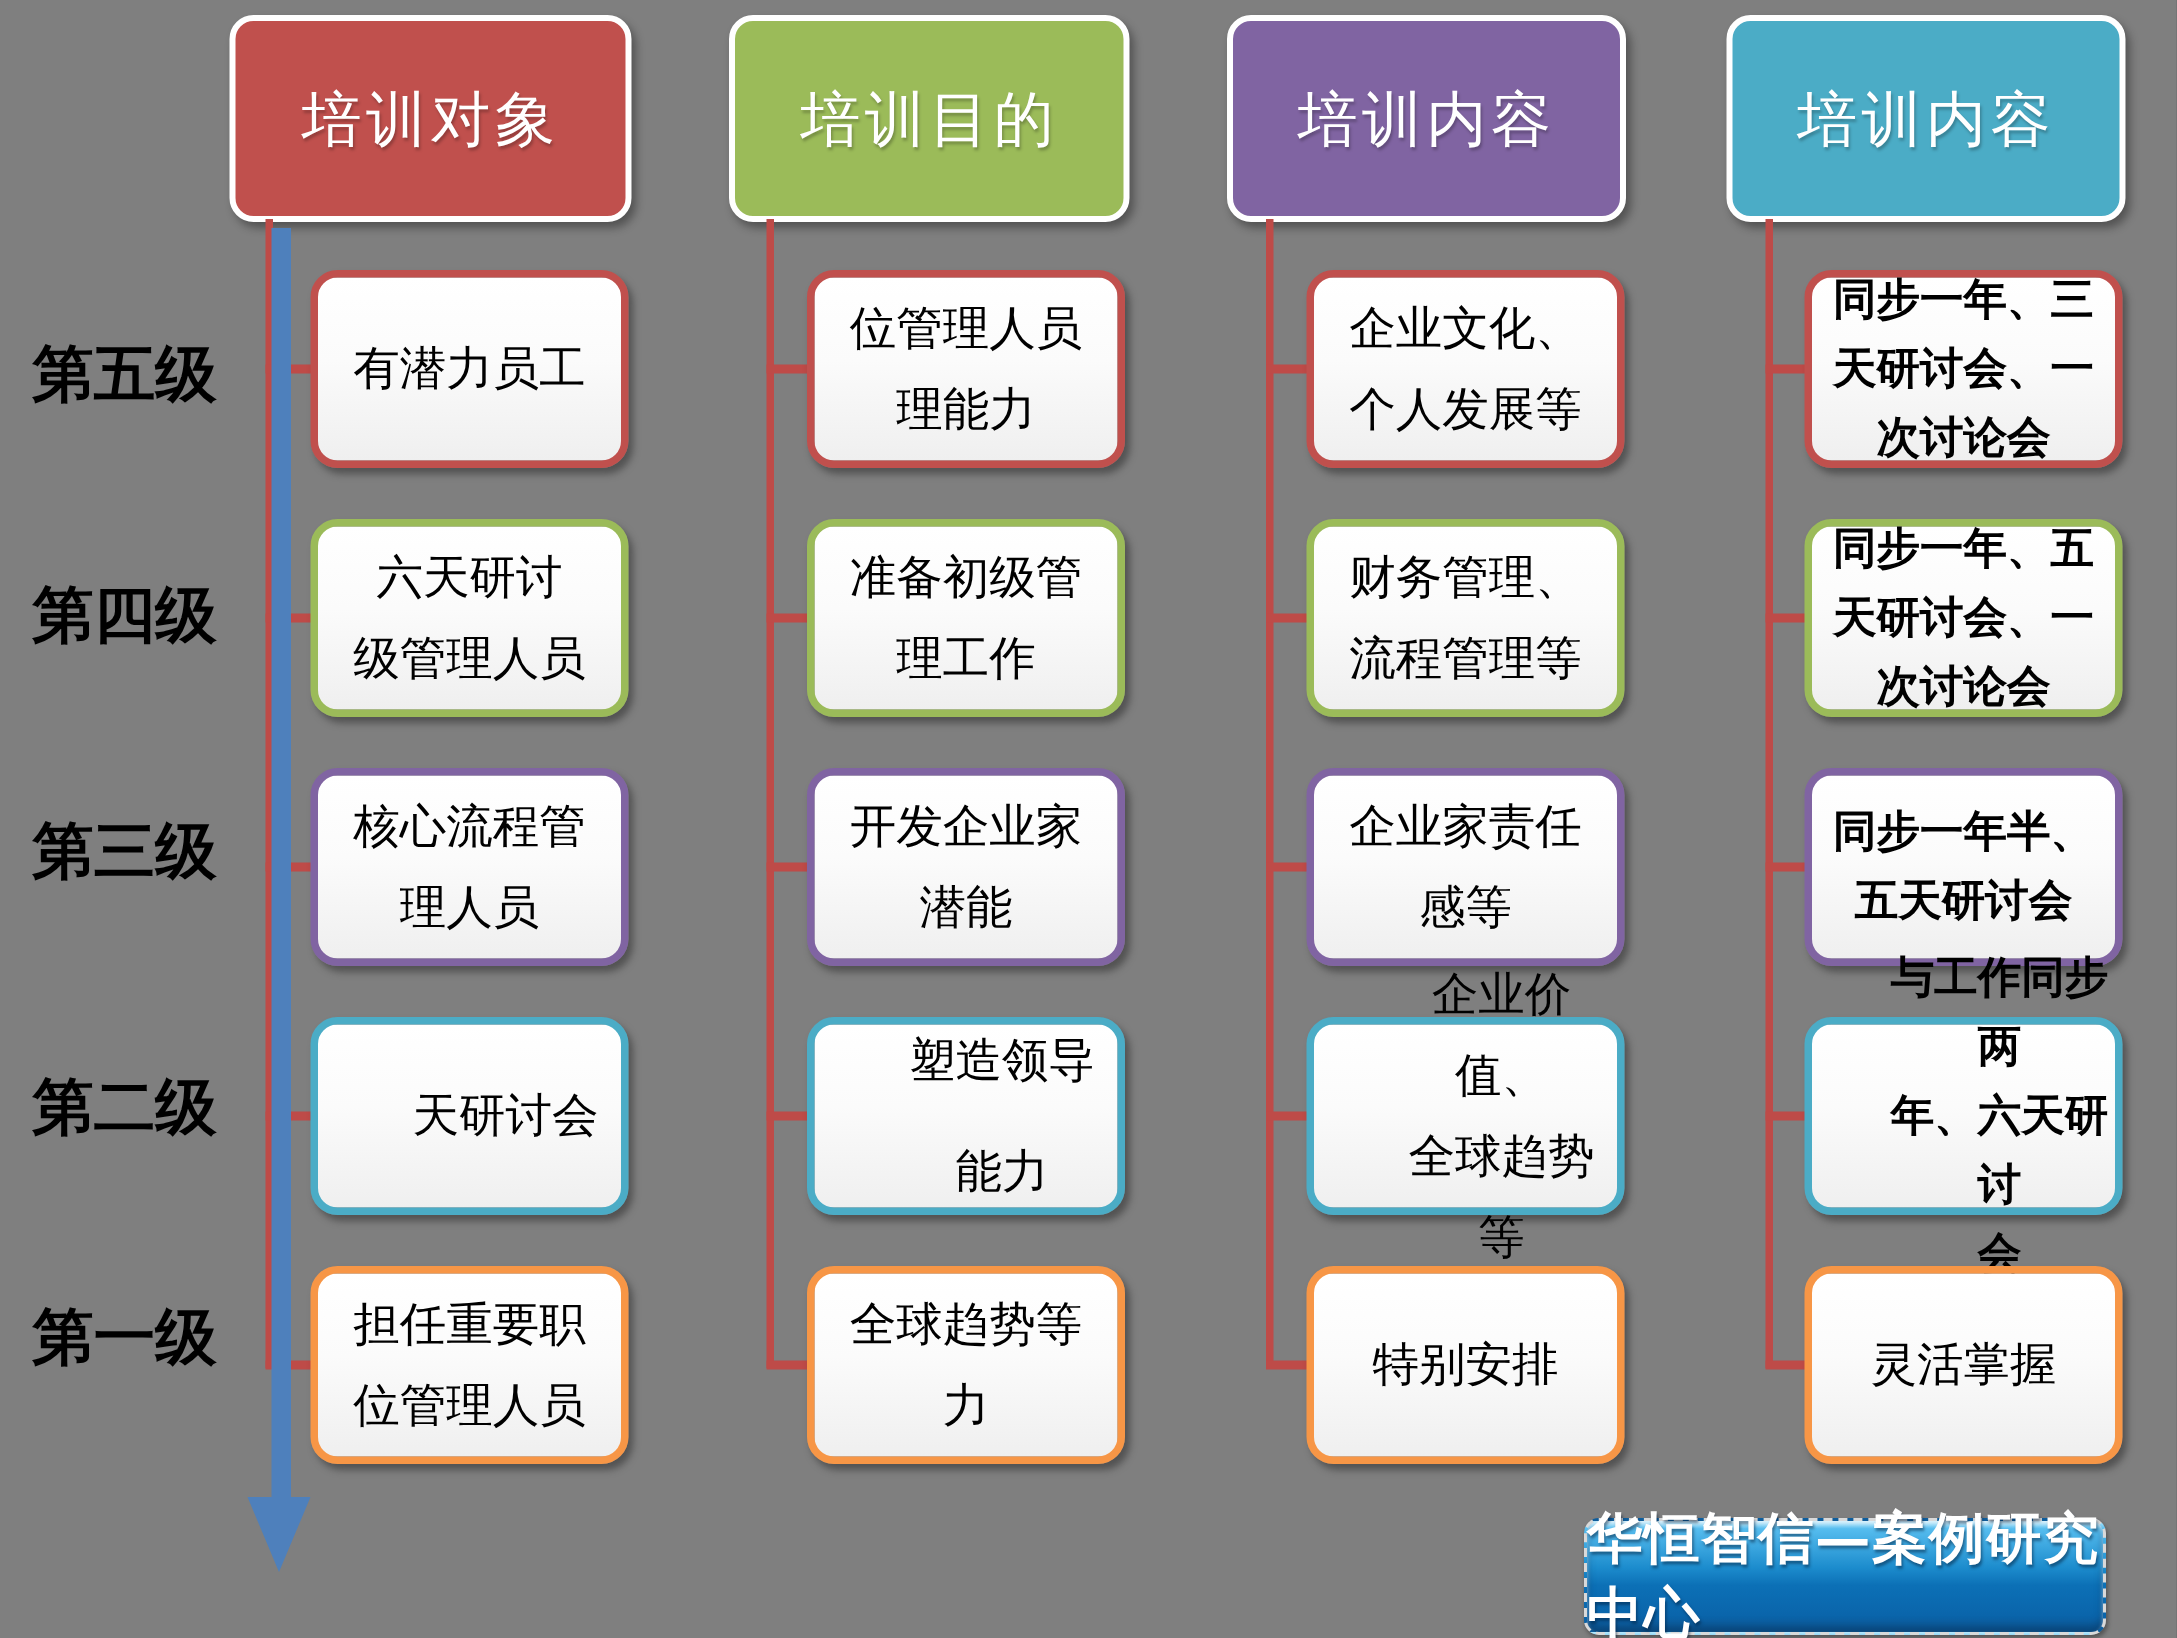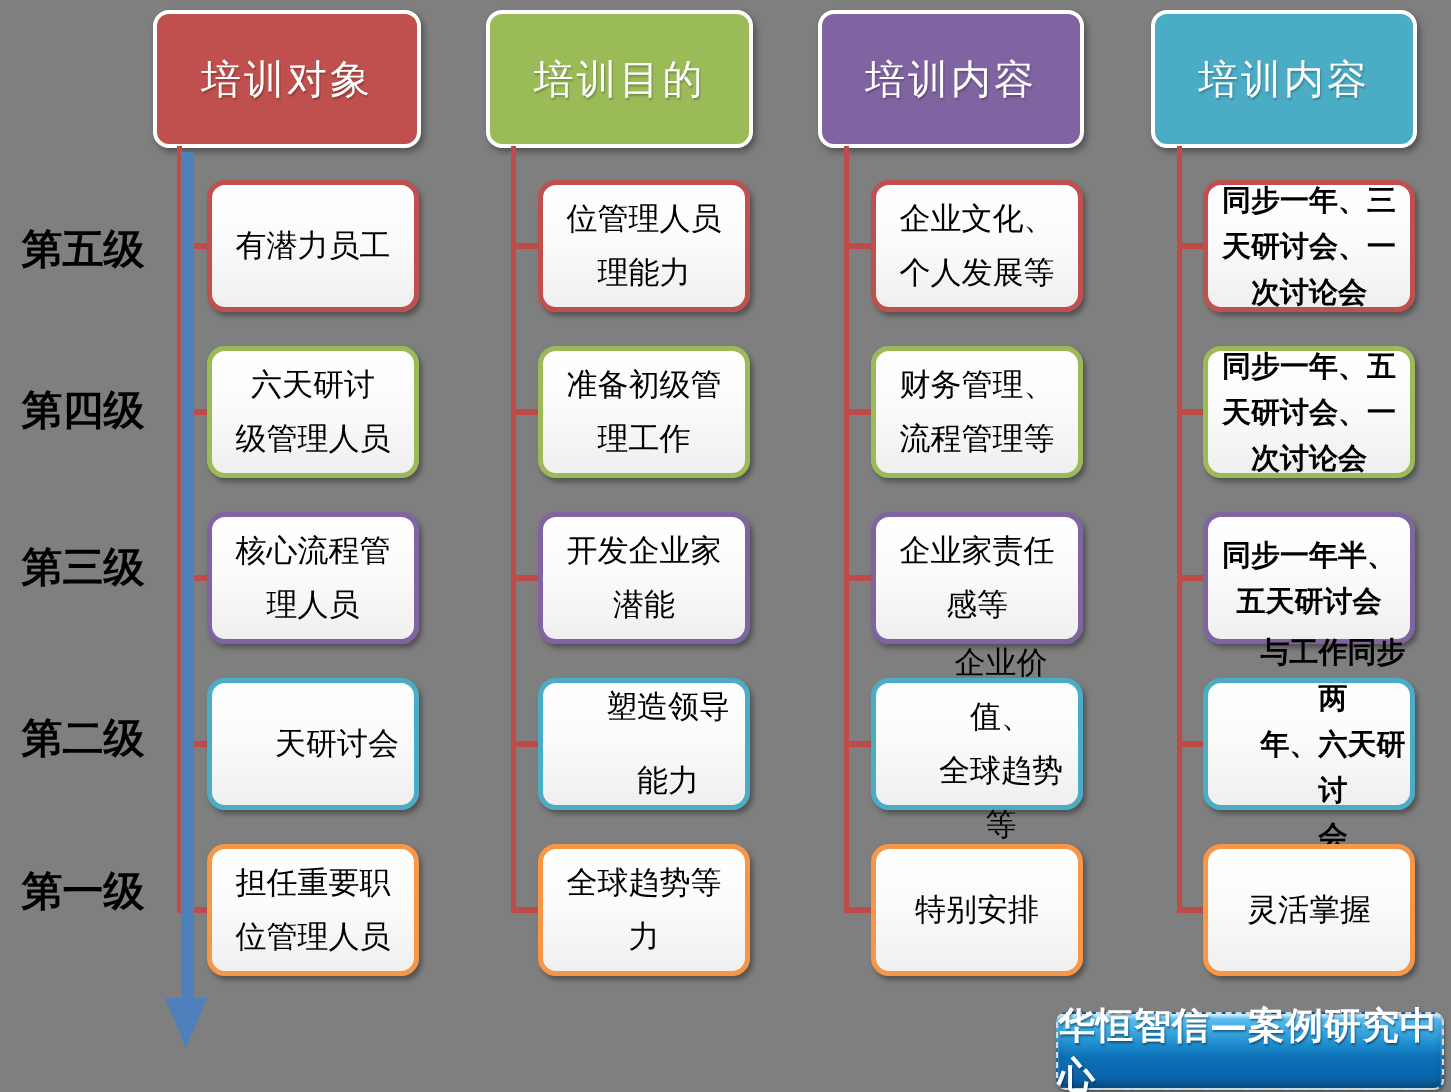--- a/index.html
+++ b/index.html
@@ -44,21 +44,21 @@
   .r3{border-color:#8064A2;} .r4{border-color:#4BACC6;}
   .r5{border-color:#F79646;}
   .c1{left:207px;} .c2{left:538px;} .c3{left:871px;} .c4{left:1203px;}
   .y1{top:180px;} .y2{top:346px;} .y3{top:512px;} .y4{top:678px;padding-left:48px;} .y5{top:844px;}
   .small{font-size:29px;line-height:46px;font-weight:700;}
   .spread{line-height:74px;}
   
   .arrow{position:absolute;left:164px;top:152px;}
   
   .banner{
-    position:absolute;left:1056px;top:1012px;width:388px;height:78px;box-sizing:border-box;
+    position:absolute;left:1056px;top:1012px;width:348px;height:78px;box-sizing:border-box;
     border:2px dashed #d9d9d9;border-radius:10px;
     background:linear-gradient(180deg,#b9e9fc 0%,#56bdef 7%,#1c8ccd 42%,#0c70b6 58%,#0a65ab 85%,#0f5c9a 100%);
     box-shadow:inset 0 2px 3px rgba(255,255,255,.55), inset 0 -4px 6px rgba(3,40,80,.45), 1px 2px 3px rgba(20,20,20,.4);
     display:flex;align-items:center;justify-content:center;
   }
   .banner span{
     color:#ffffff;font-family:"DejaVu Serif","Liberation Serif",serif;
     font-size:37px;font-weight:700;letter-spacing:1px;
     text-shadow:1px 2px 2px rgba(0,30,60,.5);
   }

